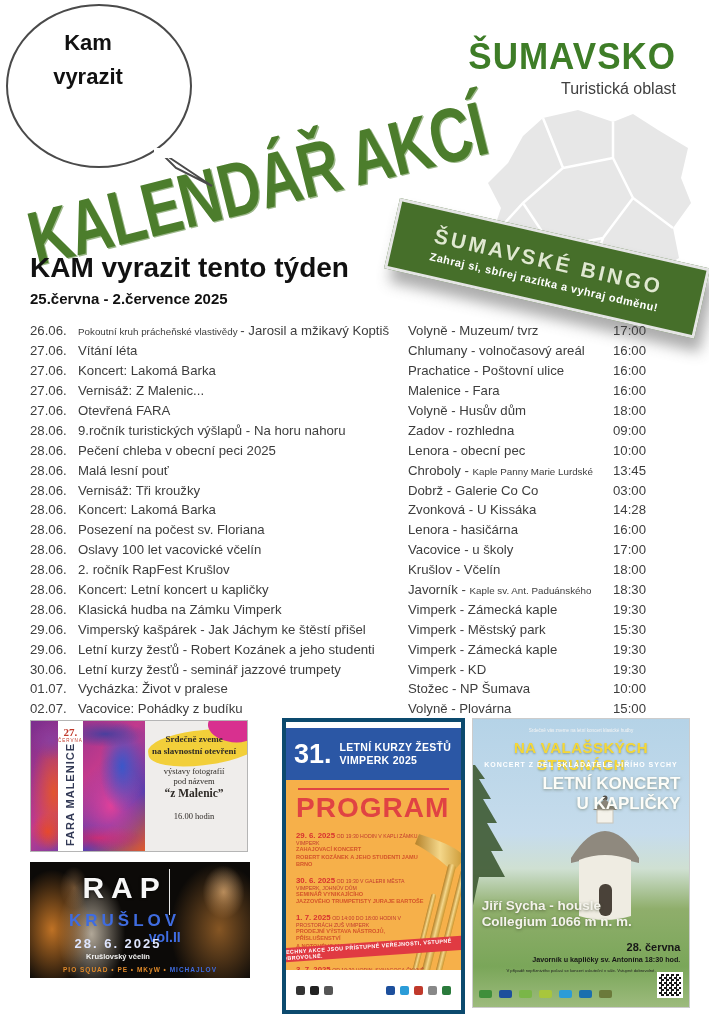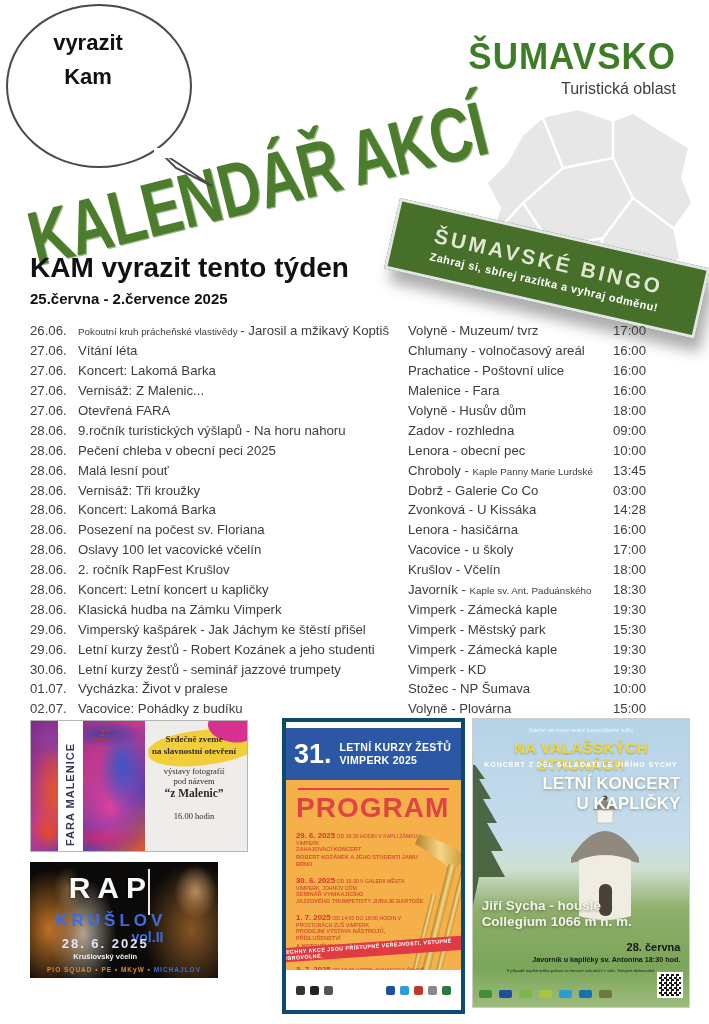--- a/index.html
+++ b/index.html
@@ -49,40 +49,40 @@
     background:
       radial-gradient(closest-side at 18% 15%, #8a3f9e, transparent),
       radial-gradient(closest-side at 65% 10%, #4a3f9e, transparent),
       radial-gradient(closest-side at 80% 35%, #3b57c9, transparent),
       radial-gradient(closest-side at 70% 65%, #e0409a, transparent),
       radial-gradient(closest-side at 20% 55%, #e2552e, transparent),
       radial-gradient(closest-side at 15% 85%, #e8442c, transparent),
       radial-gradient(closest-side at 60% 90%, #c22a6e, transparent),
       linear-gradient(135deg,#7a2f8e,#c23a8c 45%,#5b3fae 75%,#e05a2b);}
   .mal-strip{position:absolute;left:12.5%;top:0;width:11.5%;height:100%;background:#fff;}
-  .mal-datebox{position:absolute;left:12.5%;top:4%;width:11.5%;text-align:center;padding-left:36px;}
+  .mal-datebox{position:absolute;left:12.5%;top:4%;width:11.5%;text-align:center;}
   .mal-datenum{font-size:11px;font-weight:bold;color:#c0392b;font-family:"Liberation Serif",serif;}
   .mal-datemon{font-size:4.5px;color:#c0392b;letter-spacing:1px;}
   .mal-side{position:absolute;left:12.5%;bottom:4%;width:11.5%;display:flex;justify-content:center;}
   .mal-side span{writing-mode:vertical-rl;transform:rotate(180deg);font-size:11px;font-weight:800;
                  color:#333a56;letter-spacing:1px;line-height:1.1;}
   .mal-swash{position:absolute;right:-6%;top:7%;width:52%;height:27%;background:#f2cf3a;
              border-radius:45% 55% 50% 50%;transform:rotate(-7deg);}
   .mal-blob{position:absolute;right:-4%;top:-8%;width:22%;height:24%;background:#d8308f;
             border-radius:60% 40% 55% 45%;transform:rotate(15deg);}
   .mal-text{position:absolute;left:53%;top:9%;width:45%;text-align:center;z-index:2;
             color:#2e2a26;font-family:"Liberation Serif",serif;}
   .mal-inv{font-size:9px;font-weight:bold;line-height:1.35;}
   .mal-l1{font-size:8.5px;margin-top:9px;}
   .mal-l2{font-size:8.5px;}
   .mal-title{font-size:11.5px;font-weight:bold;margin-top:1px;}
   .mal-time{font-size:8.5px;margin-top:12px;}
 
   
-  .p-rap{left:30px;top:862px;width:188px;height:116px;background:
+  .p-rap{left:30px;top:862px;width:220px;height:116px;background:
       radial-gradient(ellipse 55px 85px at 10% 58%, rgba(222,132,42,.85), transparent 70%),
       radial-gradient(ellipse 48px 80px at 28% 62%, rgba(232,220,200,.75), transparent 70%),
       radial-gradient(ellipse 20px 30px at 20% 22%, rgba(120,90,60,.8), transparent 70%),
       radial-gradient(ellipse 70px 95px at 86% 58%, rgba(185,118,48,.7), transparent 70%),
       radial-gradient(ellipse 30px 38px at 88% 26%, rgba(214,174,128,.85), transparent 70%),
       #0c0a08;}
   .rap-title{position:absolute;left:0;right:14%;top:8%;text-align:center;font-size:30px;font-weight:800;
              color:#f7f7f7;letter-spacing:7px;text-shadow:0 0 3px rgba(0,0,0,.8);}
   .rap-bar{position:absolute;left:63%;top:6%;width:1.5px;height:40%;background:#e8e8e8;}
   .rap-sub{position:absolute;left:0;right:14%;top:42%;text-align:center;font-size:17px;font-weight:800;
@@ -150,22 +150,22 @@
     <path d="M60,10 L95,2 L130,14 L150,6 L175,22 L205,40 L198,70 L208,95 L190,120 L196,150 L170,165 L150,195 L120,188 L95,200 L70,180 L40,185 L28,150 L8,130 L18,100 L5,75 L25,55 L40,28 Z" fill="#e7e7e7"></path>
     <path d="M60,10 L80,60 L40,95 M80,60 L130,50 M130,14 L130,50 L150,90 L190,120 M150,90 L120,130 L95,200 M120,130 L70,140 L28,150 M70,140 L40,95 L8,130" stroke="#ffffff" stroke-width="2.5" fill="none"></path>
   </svg>
 
   <div class="bubble"></div>
   <svg class="bubble-tail" width="70" height="56" viewBox="0 0 70 56">
     <polygon points="8,2 62,38 26,20" fill="#ffffff" stroke="#4a4a4a" stroke-width="2"></polygon>
     <rect x="4" y="0" width="40" height="10" fill="#ffffff"></rect>
   </svg>
   <div class="bubble-text">
+    <div>Kam</div>
     <div>vyrazit</div>
-    <div>Kam</div>
   </div>
 
   <div class="logo">
     <div class="logo-title">ŠUMAVSKO</div>
     <div class="logo-sub">Turistická oblast</div>
   </div>
 
   <div class="stamp">KALENDÁŘ AKCÍ</div>
 
   <div class="bingo">

